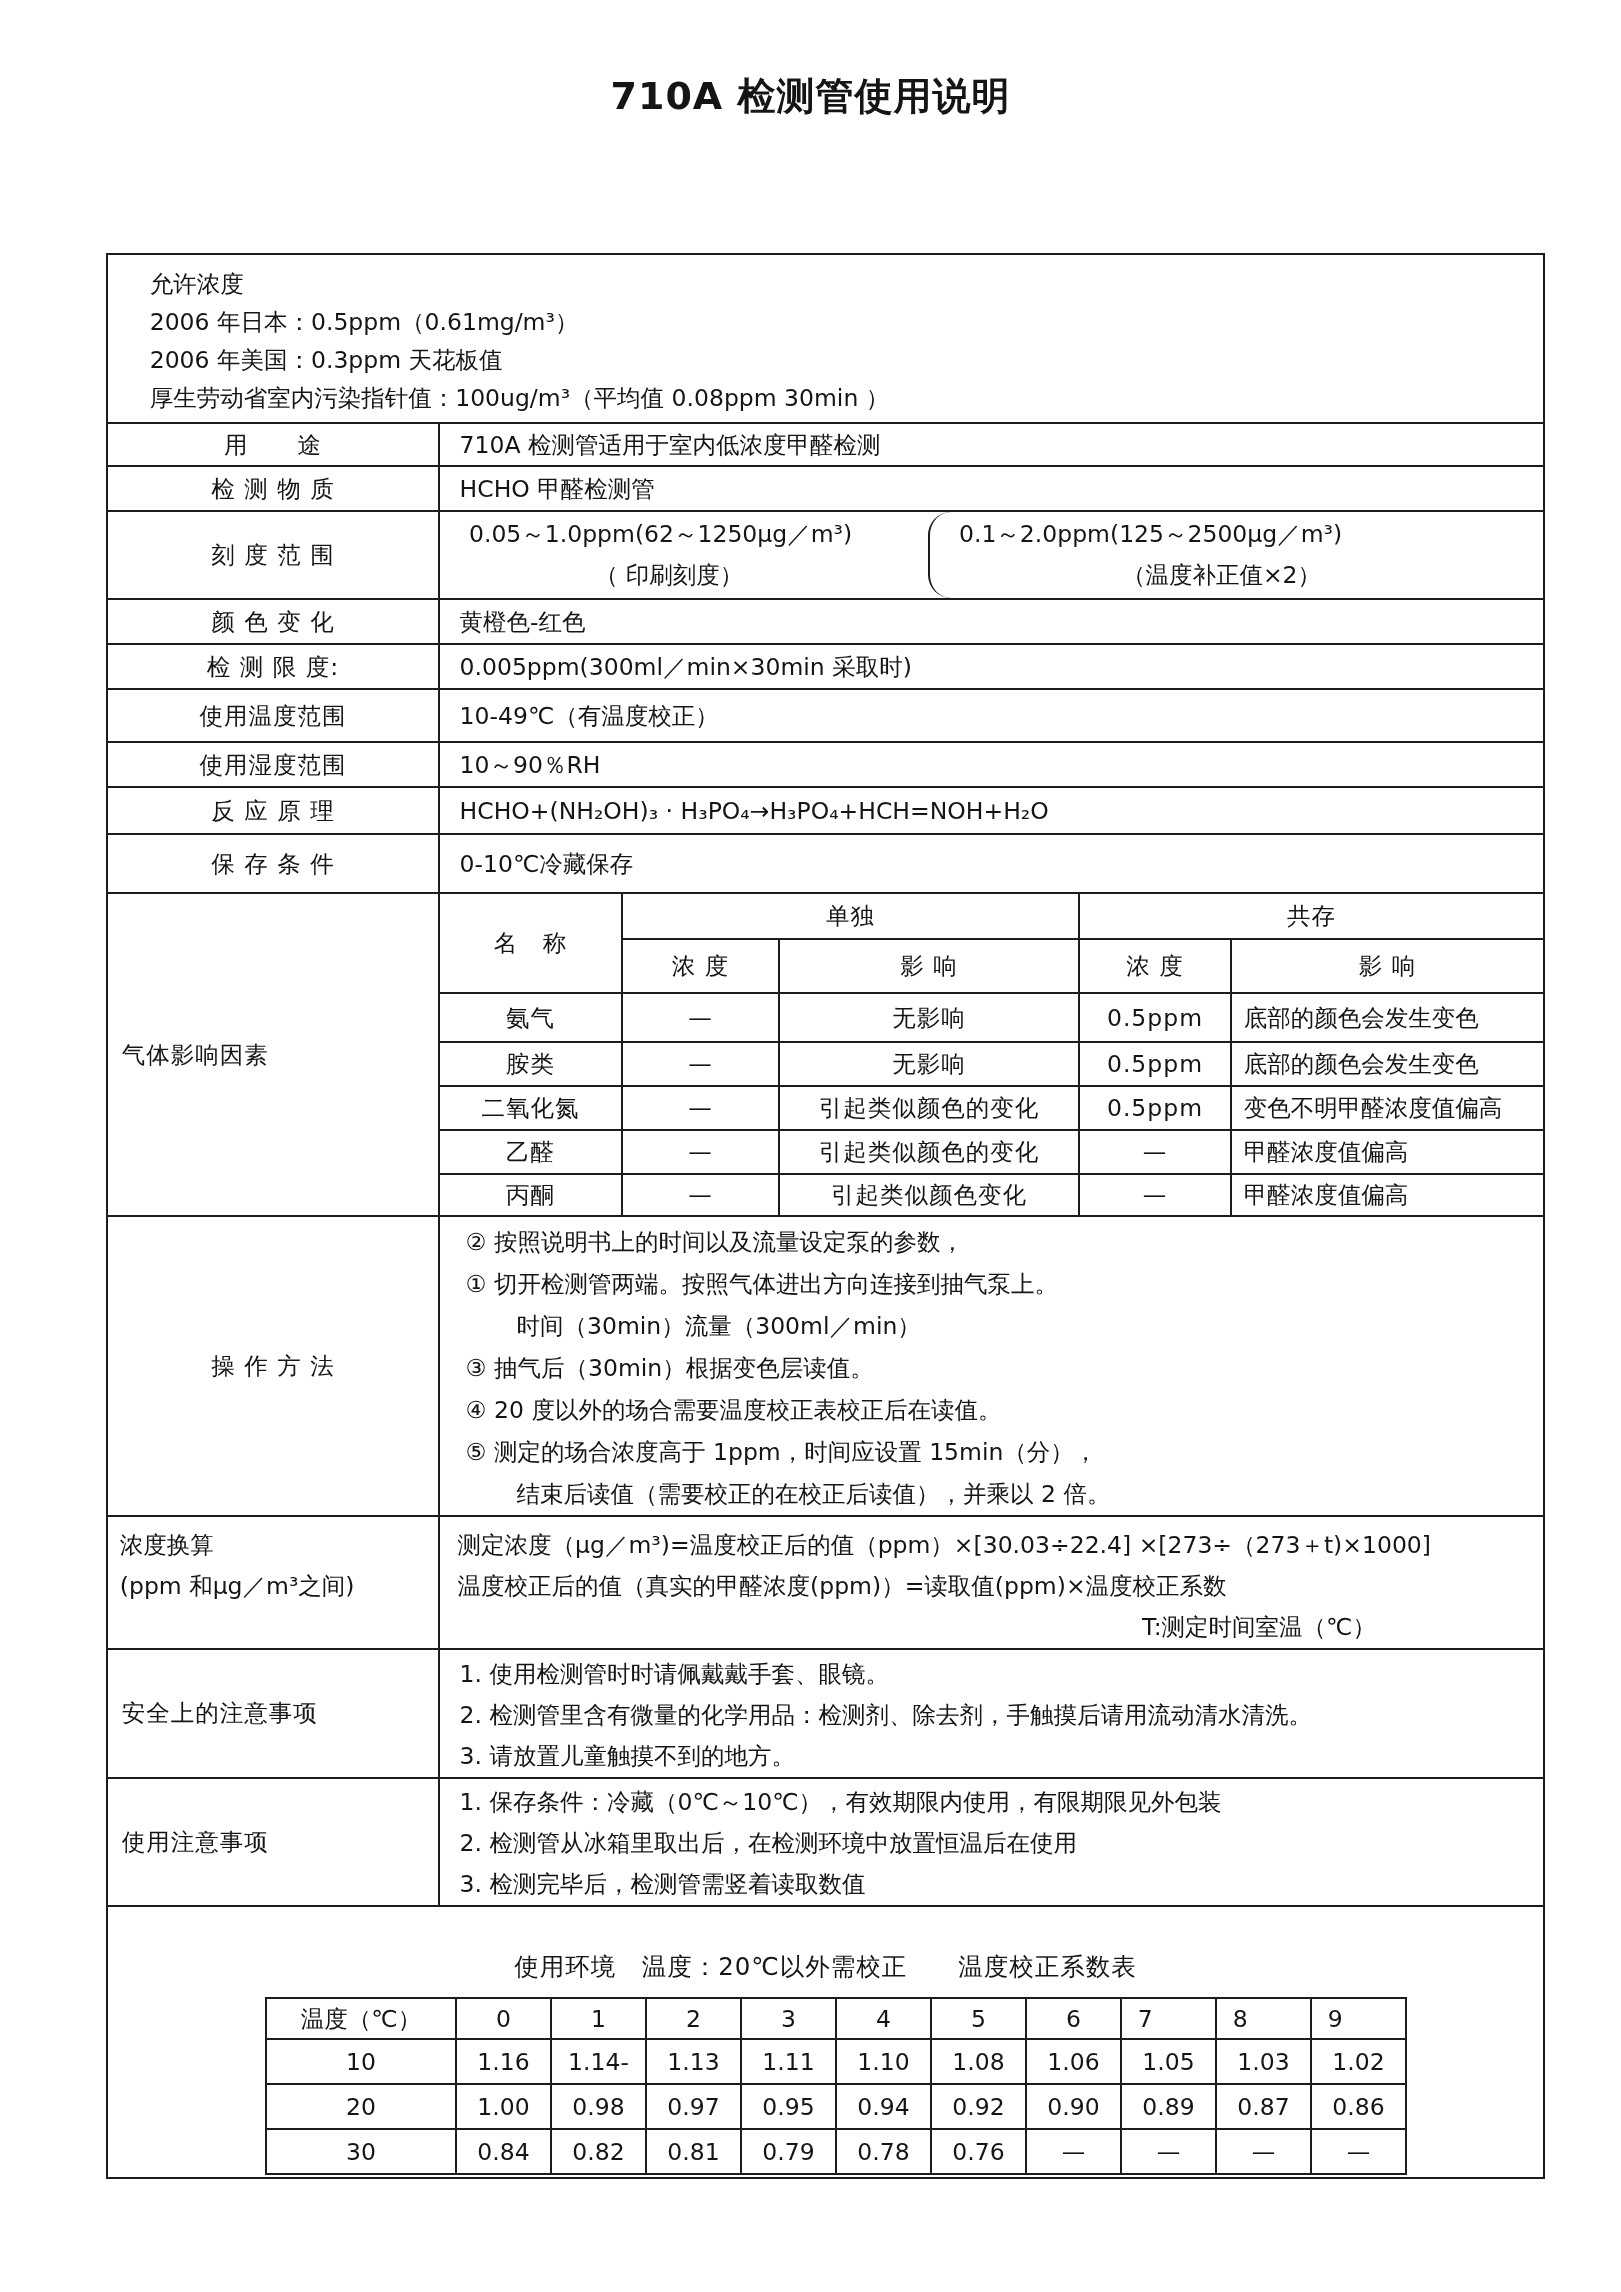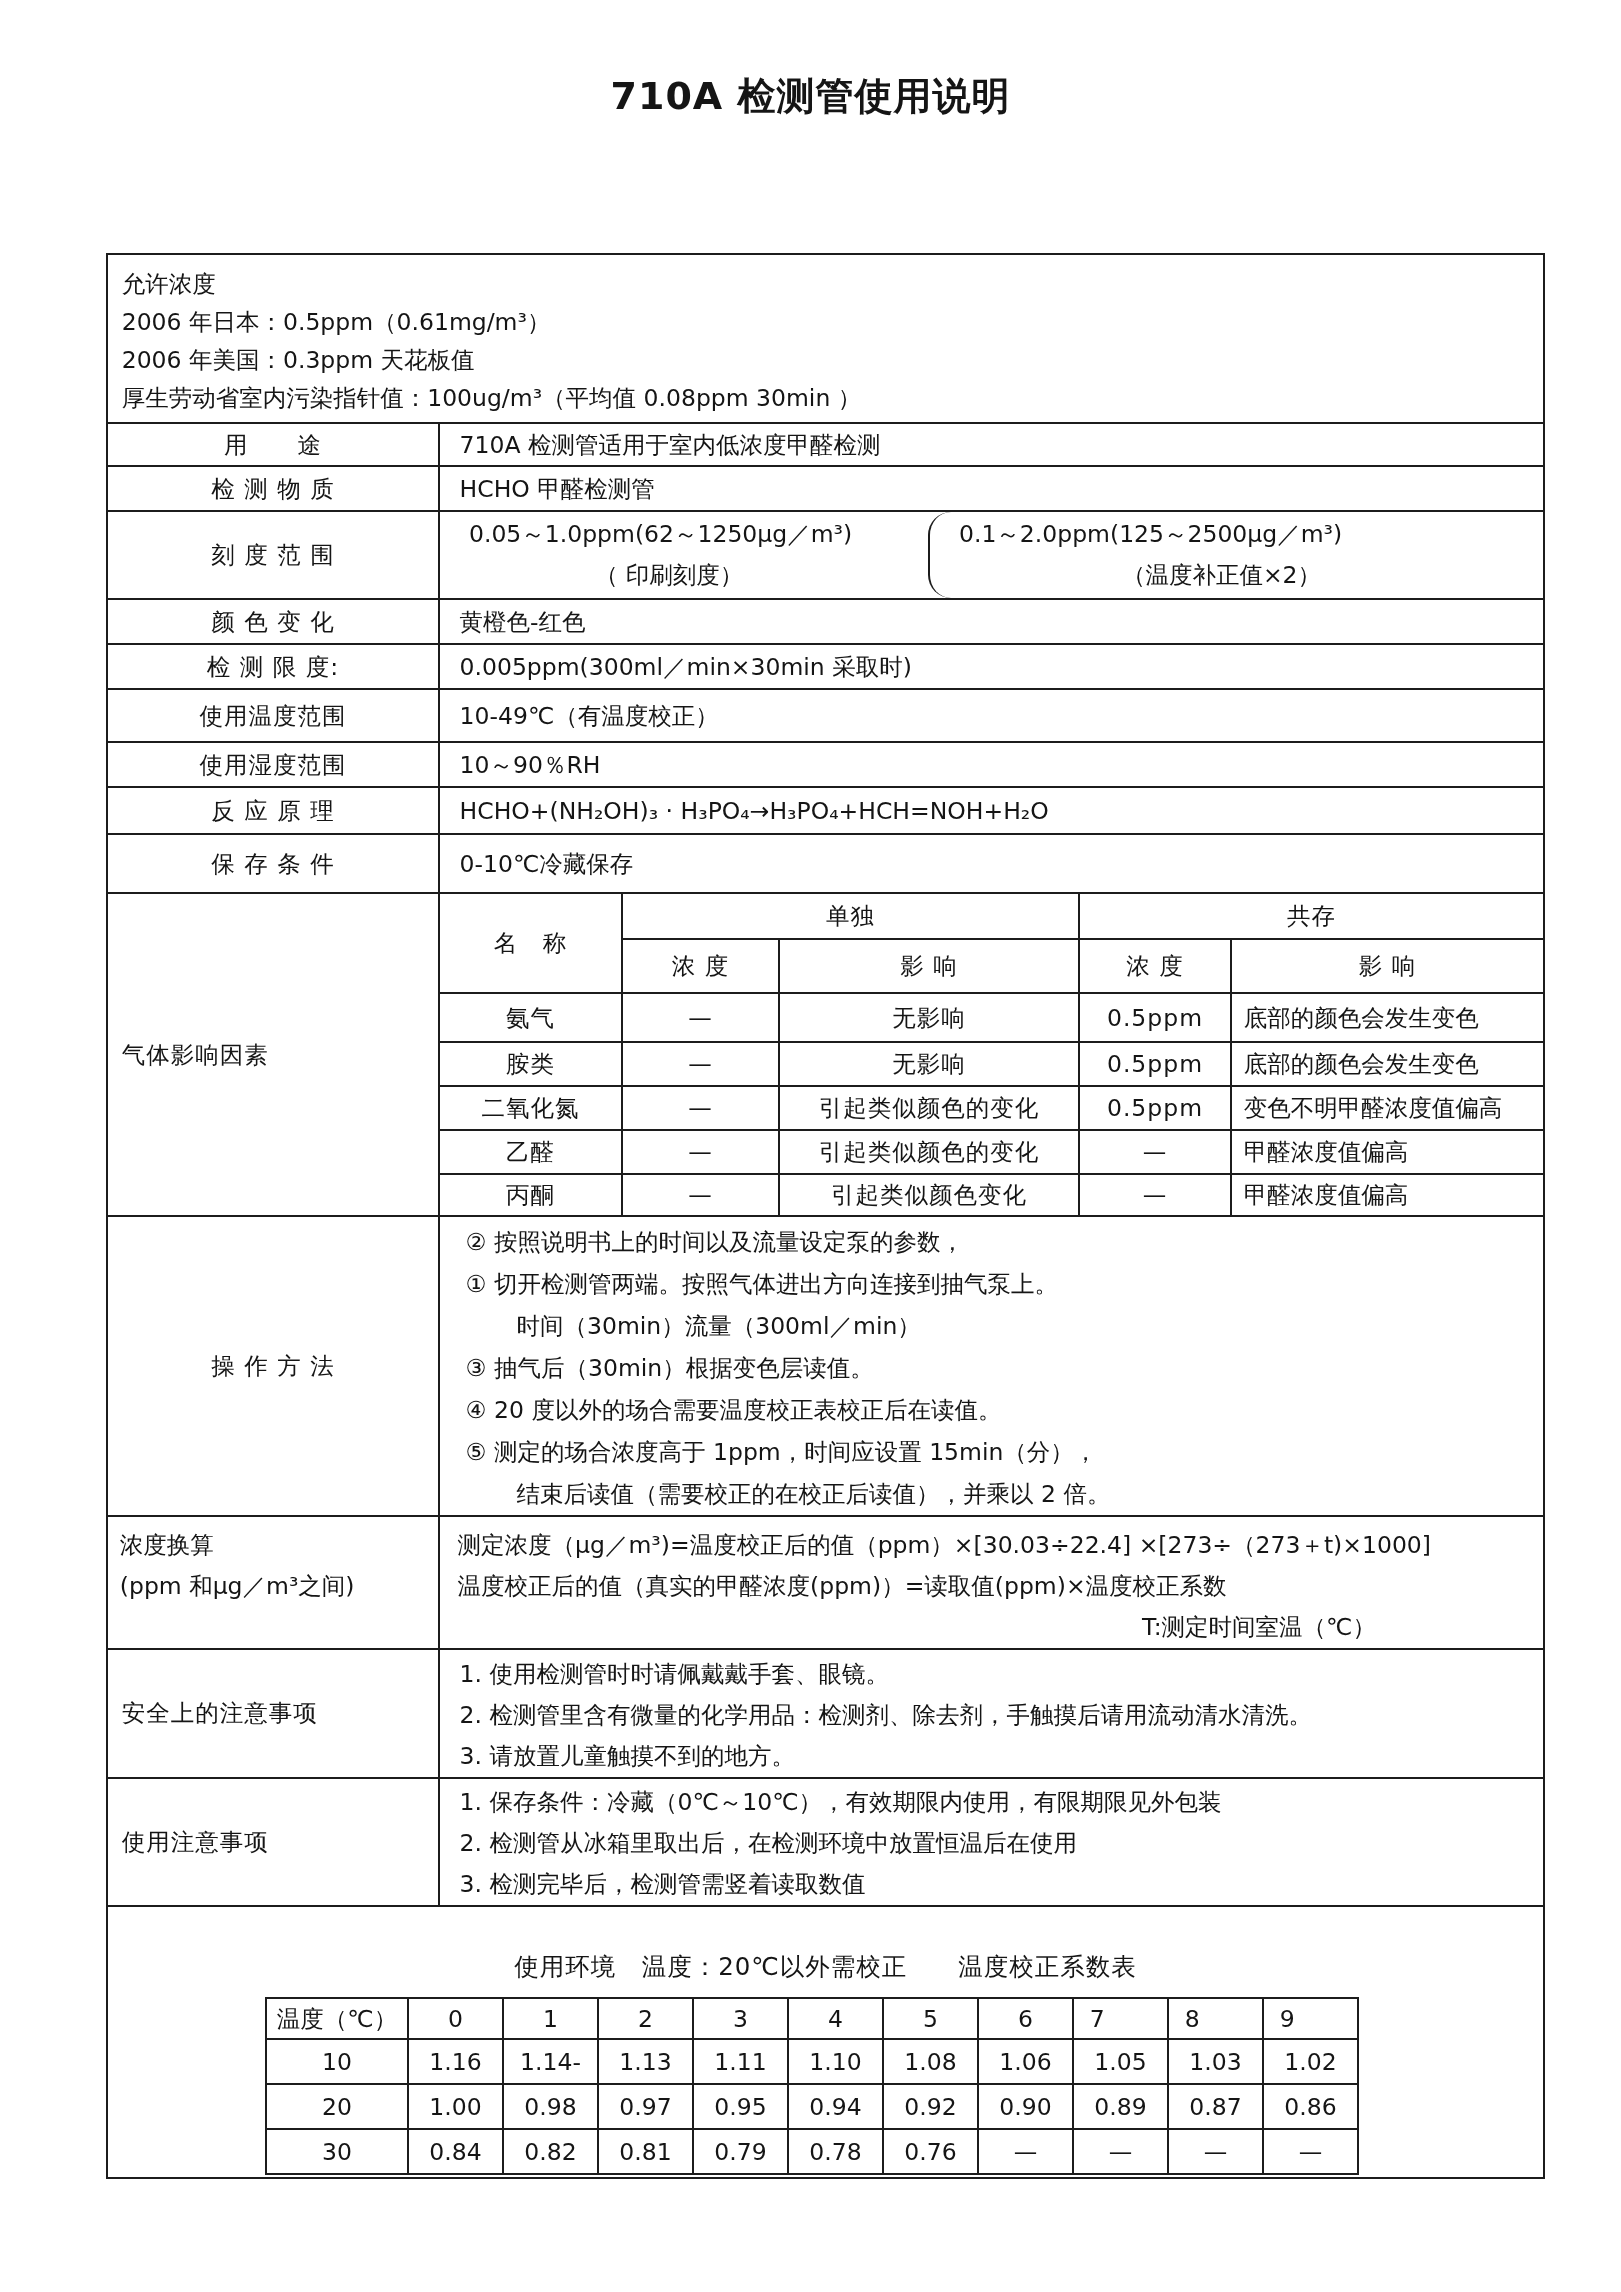--- a/index.html
+++ b/index.html
@@ -10,21 +10,21 @@
   }
   .title{
     padding-top:73px;height:47px;line-height:47px;
     text-align:center;font-size:38px;font-weight:700;letter-spacing:1px;
   }
   .tbl{
     box-sizing:border-box;margin:133px 0 0 106px;width:1439px;
     border:2.9px solid #1c1c1c;font-size:23.5px;background:#fff;
   }
   
-  .allowed{box-sizing:border-box;height:167px;padding:9.8px 9.8px 0 13.7px;line-height:38px;}
+  .allowed{box-sizing:border-box;height:167px;padding:9.8px 9.8px 0 13.7px;line-height:38px;margin-left:28px;}
   
   .r{display:flex;border-top:2px solid #1c1c1c;box-sizing:border-box;}
   .lab{
     box-sizing:border-box;width:332px;flex:none;border-right:2px solid #1c1c1c;
     display:flex;align-items:center;justify-content:center;text-align:center;
     letter-spacing:1px;
   }
   .lab-left{justify-content:flex-start;padding-left:13.7px;text-align:left;}
   .lab-top{flex-direction:column;align-items:flex-start;justify-content:flex-start;
            padding:7.8px 5.9px 0 11.8px;line-height:41px;letter-spacing:0;}
@@ -53,21 +53,21 @@
   .conv{flex:1;box-sizing:border-box;padding:7.8px 0 0 17.6px;line-height:41px;}
   .conv .tr{text-align:right;padding-right:167px;}
   
   .notes{flex:1;box-sizing:border-box;padding:3.9px 0 0 19.6px;line-height:41px;}
   
   .bottom{box-sizing:border-box;border-top:2.9px solid #1c1c1c;height:272px;padding-top:43px;}
   .cap{text-align:center;font-size:24.5px;letter-spacing:1px;}
   .ct{border-collapse:collapse;margin:13.7px 0 0 157px;table-layout:fixed;}
   .ct th,.ct td{border:2px solid #1c1c1c;text-align:center;font-weight:400;font-size:23.5px;
                 box-sizing:border-box;padding:0;}
-  .ct .c0{width:142px;}
+  .ct .c0{width:190px;}
   .ct .cn{width:95px;}
   .ct .hr th{height:41px;}
   .ct .dr td,.ct .dr th{height:45px;}
   .ct .hl{text-align:left;padding-left:15.7px;}
 </style>
 </head>
 <body>
 
 <div class="page">
 

